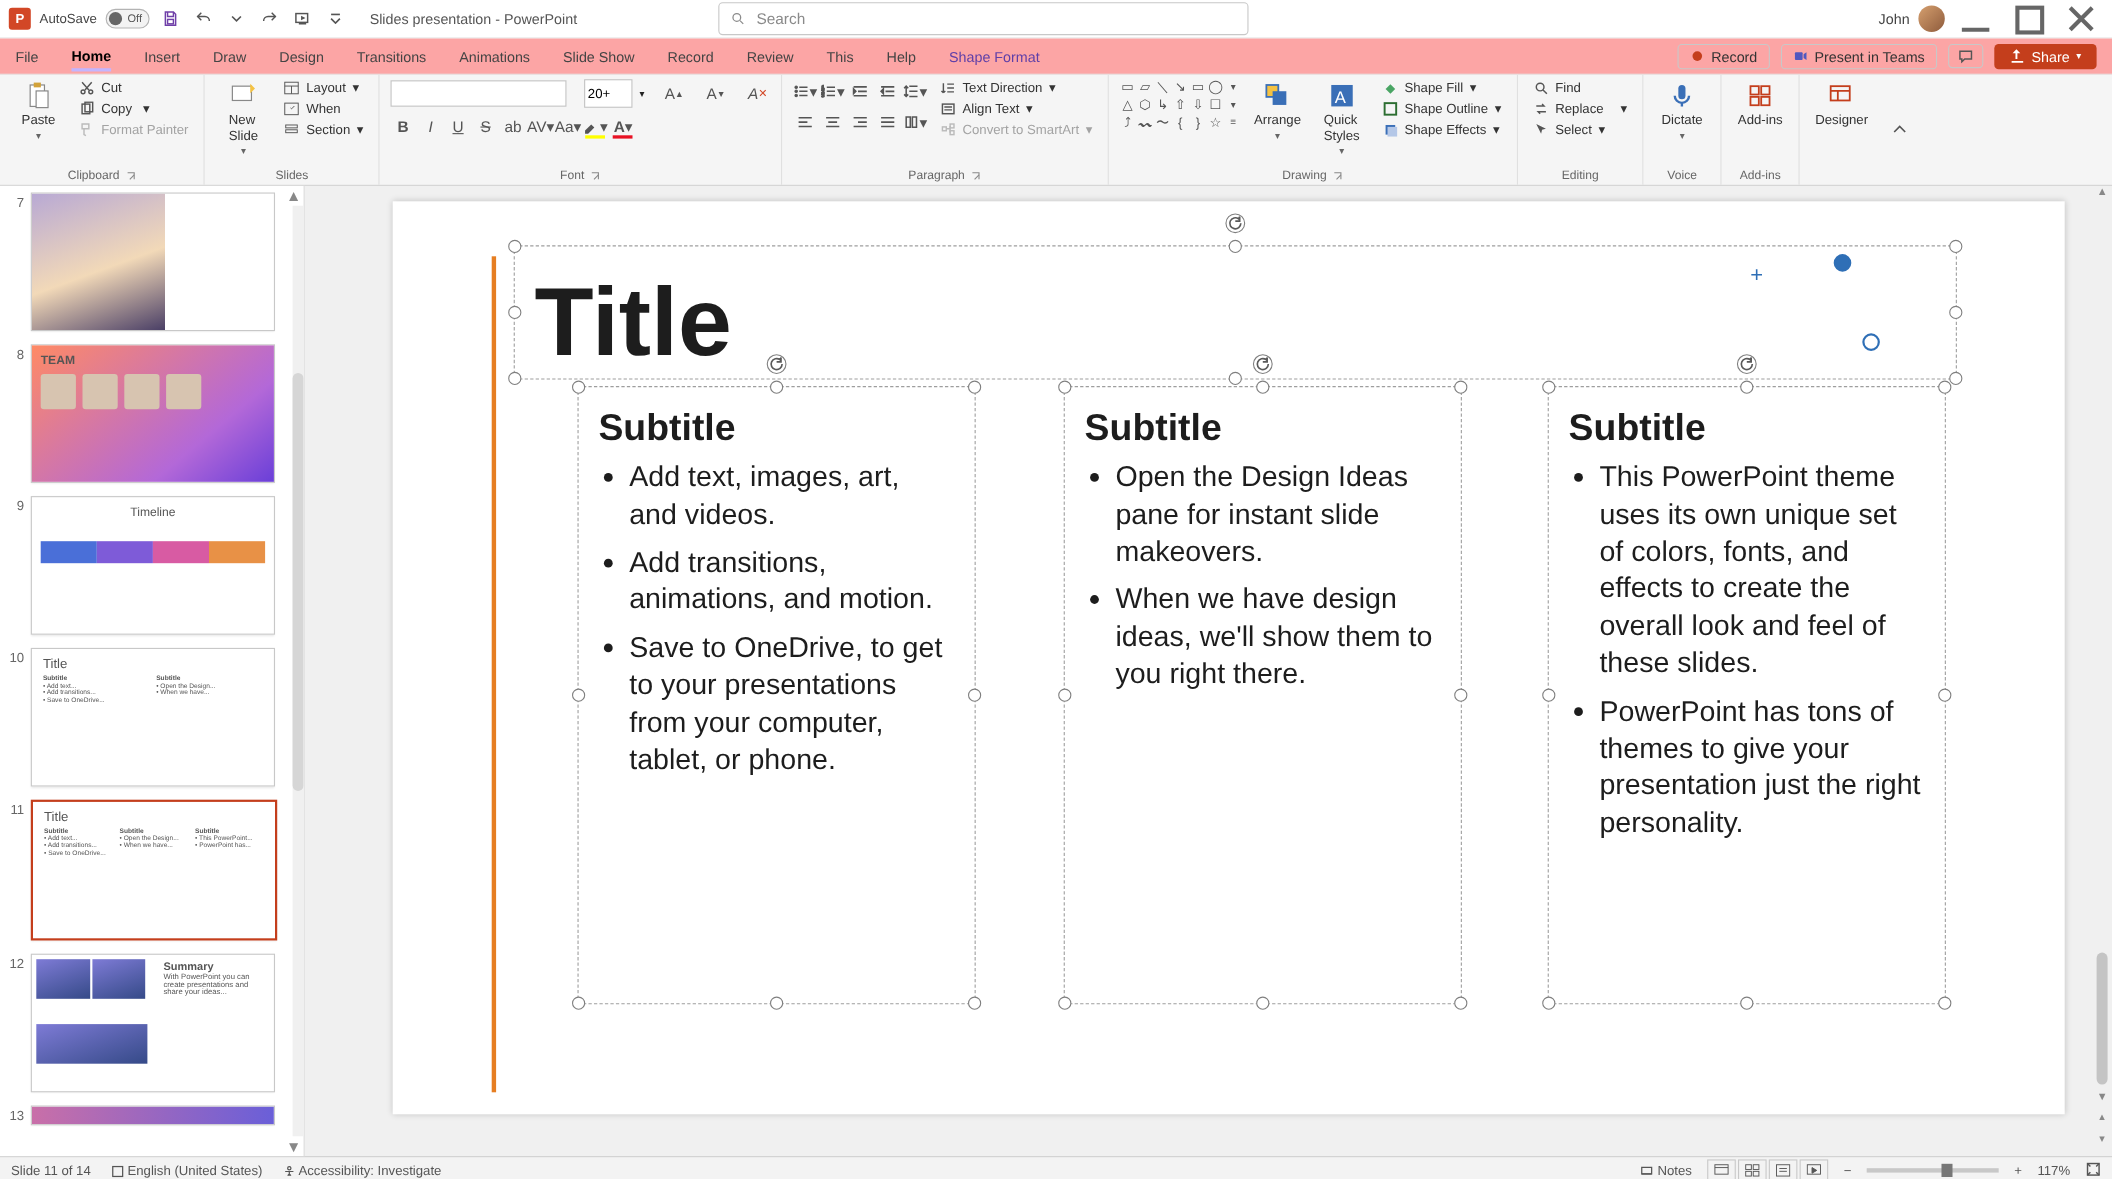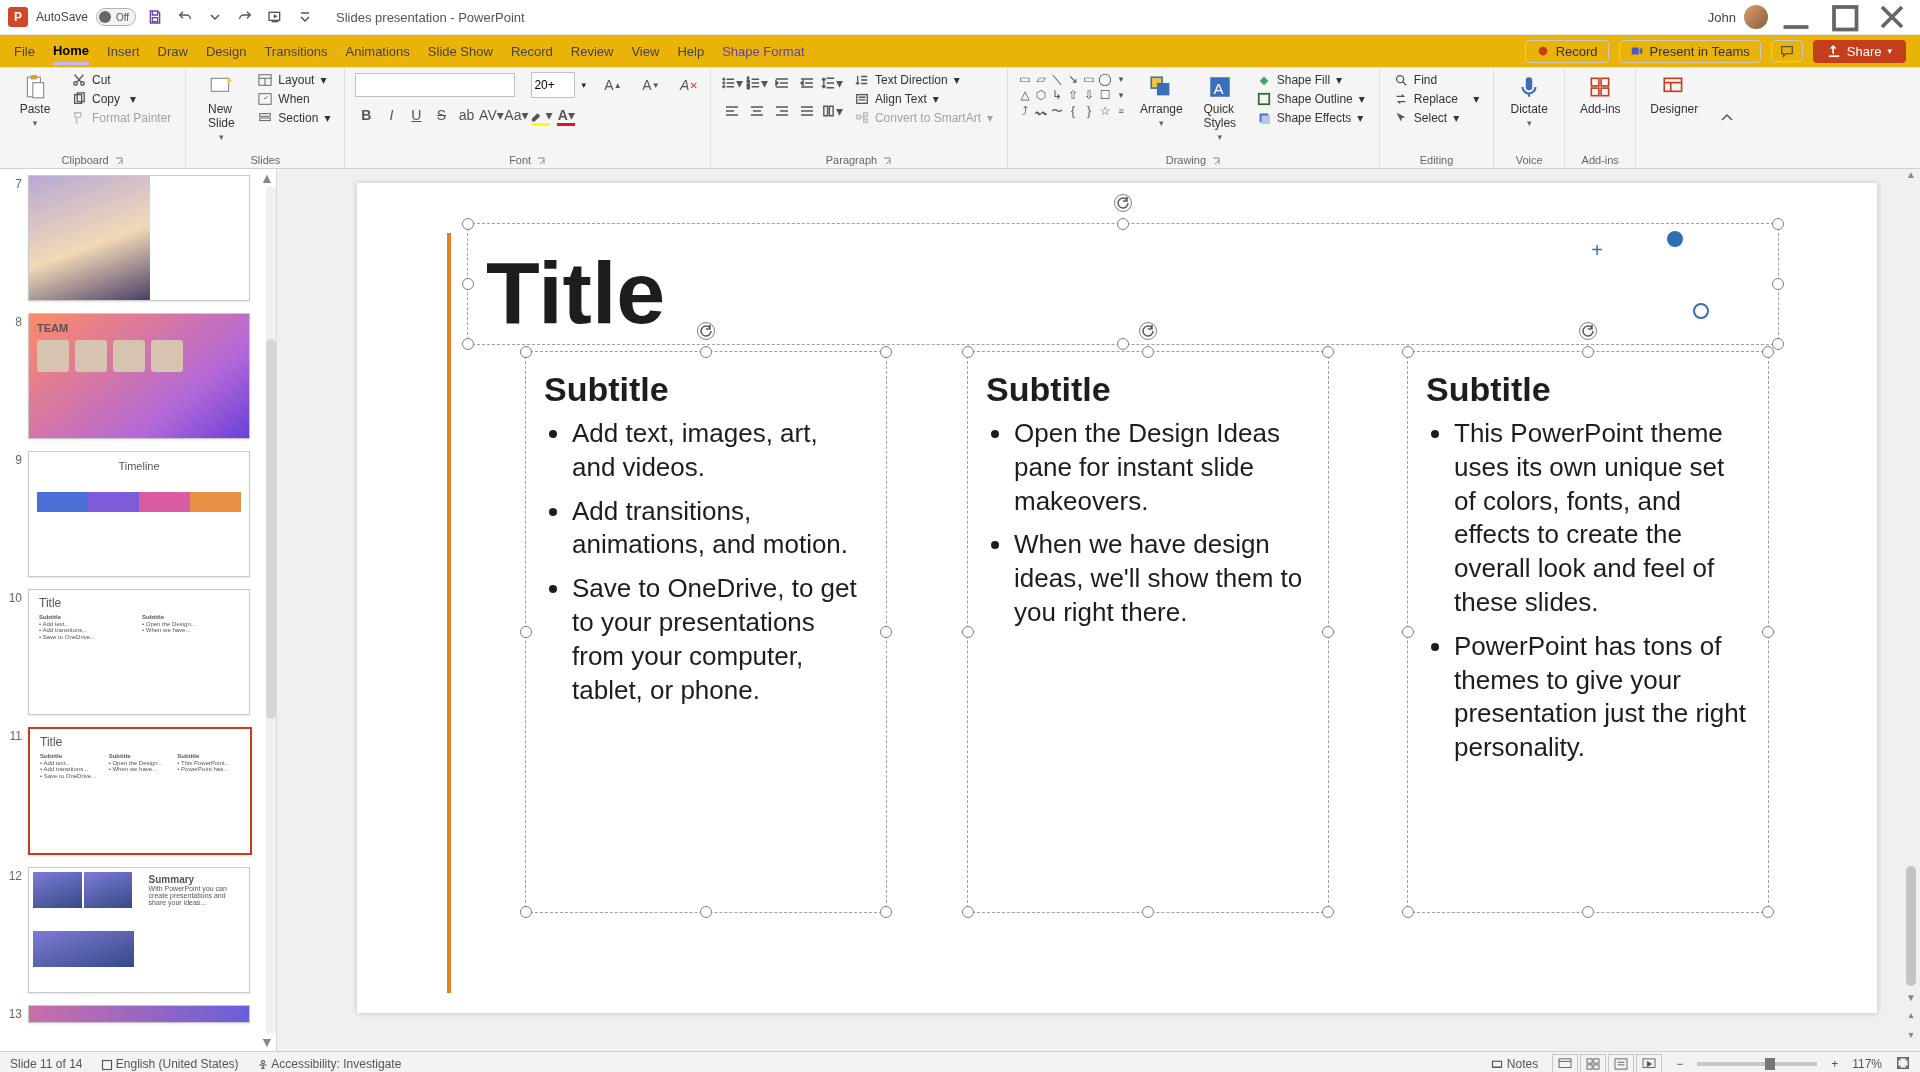--- a/index.html
+++ b/index.html
@@ -16,21 +16,21 @@
 .qat-btn.small svg{width:10px;height:10px;}
 .doc-title{margin-left:12px;font-size:13px;color:#555;}
 .search-box{flex:0 0 auto;margin-left:120px;width:460px;height:28px;border:1px solid #c8c8c8;border-radius:4px;display:flex;align-items:center;padding:0 10px;gap:10px;color:#8a8a8a;}
 .search-box svg{width:14px;height:14px;}
 .spacer{flex:1;}
 .user{display:flex;align-items:center;gap:8px;font-size:13px;color:#444;}
 .avatar{width:24px;height:24px;border-radius:50%;background:linear-gradient(135deg,#d6a06f,#8e5b3c);}
 .win-btn{width:40px;height:28px;display:flex;align-items:center;justify-content:center;color:#666;}
 
 
-.tabs-row{height:32px;display:flex;align-items:center;padding:0 14px;gap:18px;background:#eab308;border-bottom:1px solid #e4e4e4;}
+.tabs-row{height:32px;display:flex;align-items:center;padding:0 14px;gap:30px;background:#fca5a5;border-bottom:1px solid #e4e4e4;}
 .tabs-row .tab{font-size:13px;color:#444;cursor:pointer;padding:4px 0;}
 .tabs-row .tab.active{color:#000;border-bottom:3px solid #c4b5fd;margin-bottom:-1px;font-weight:600;}
 .tabs-row .right{margin-left:auto;display:flex;align-items:center;gap:10px;}
 .pill{display:flex;align-items:center;gap:6px;border:1px solid #c8c8c8;border-radius:4px;padding:3px 10px;font-size:13px;color:#333;}
 .pill svg{width:14px;height:14px;}
 .pill.icon-only{padding:3px 8px;}
 .share-btn{background:#c43e1c;color:#fff;border:none;border-radius:4px;padding:4px 14px;font-size:13px;display:flex;align-items:center;gap:6px;}
 
 
 .ribbon{height:100px;display:flex;background:#f5f5f5;border-bottom:1px solid #d0d0d0;}
@@ -174,20 +174,27 @@
         <path d="M7 19h10" stroke="#555" stroke-width="2"></path>
         <path d="M10 8l6 3-6 3z"></path>
       </svg>
     </div>
   <div class="qat-btn small">
       <svg viewBox="0 0 10 10" stroke="#555" stroke-width="1.5" fill="none">
         <path d="M1 1h8M1 5l4 4 4-4"></path>
       </svg>
     </div>
   <div class="doc-title">Slides presentation  -  PowerPoint</div>
+  <div class="search-box">
+    <svg viewBox="0 0 24 24" fill="none" stroke="#8a8a8a" stroke-width="2">
+        <circle cx="10" cy="10" r="6"></circle>
+        <path d="M20 20l-5-5"></path>
+      </svg>
+    <span>Search</span>
+  </div>
   <div class="spacer"></div>
   <div class="user">
       <span>John</span>
       <div class="avatar"></div>
     </div>
   <div class="win-btn">
       <svg viewBox="0 0 16 16" stroke="#666" stroke-width="1.5">
         <path d="M3 12h10"></path>
       </svg>
     </div>
@@ -207,21 +214,21 @@
   <span class="tab">File</span>
   <span class="tab active">Home</span>
   <span class="tab">Insert</span>
   <span class="tab">Draw</span>
   <span class="tab">Design</span>
   <span class="tab">Transitions</span>
   <span class="tab">Animations</span>
   <span class="tab">Slide Show</span>
   <span class="tab">Record</span>
   <span class="tab">Review</span>
-  <span class="tab">View</span>
+  <span class="tab">This</span>
   <span class="tab">Help</span>
   <span class="tab" style="color:#5f3fa8">Shape Format</span>
   <div class="right">
     <div class="pill">
         <svg viewBox="0 0 16 16">
           <circle cx="8" cy="8" r="5" fill="#c43e1c"></circle>
         </svg>
         <span>Record</span>
       </div>
     <div class="pill">

